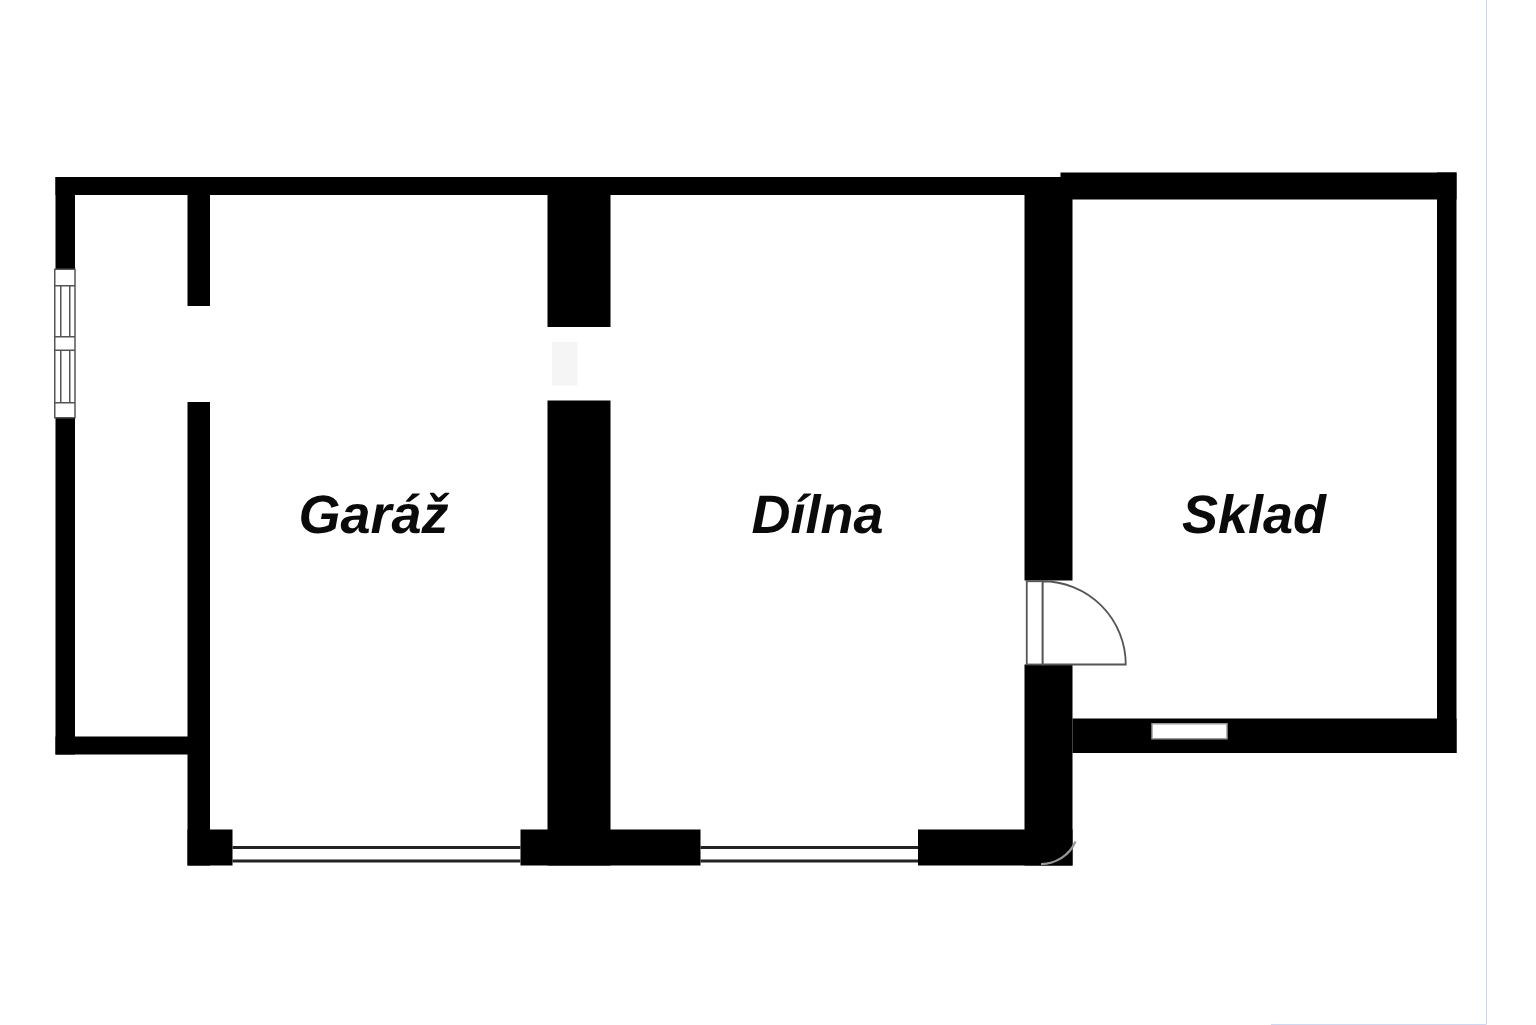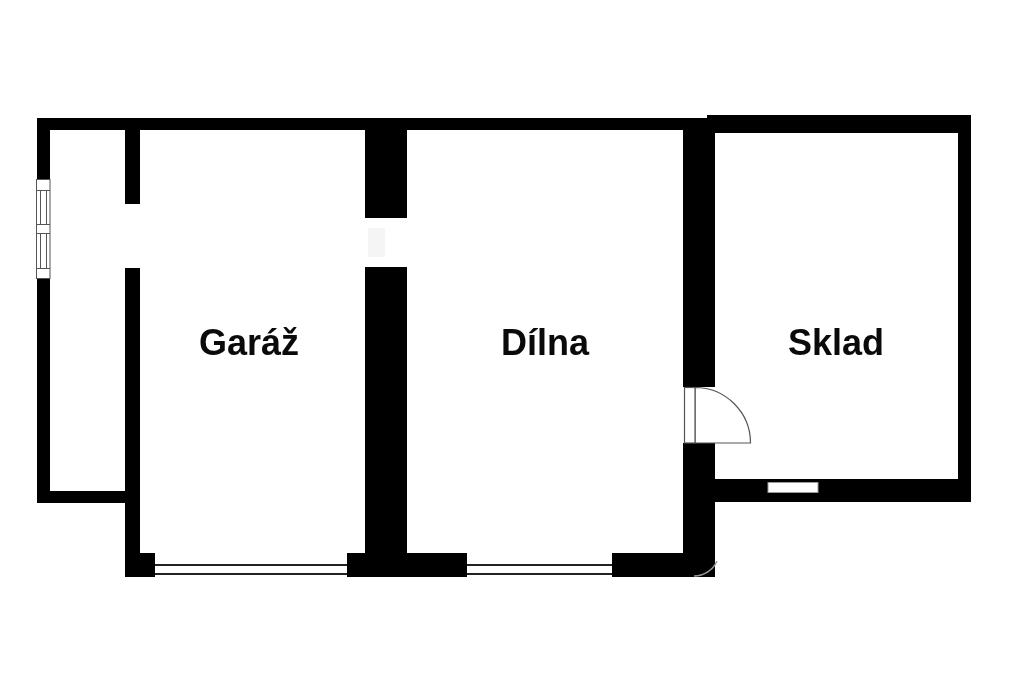--- a/index.html
+++ b/index.html
@@ -7,20 +7,21 @@
     padding: 0;
     background: #ffffff;
   }
   .stage {
     position: relative;
     width: 991px;
     height: 683px;
     background: #1d4ed8;
     font-family: "Liberation Sans", sans-serif;
     overflow: hidden;
+    font-style: italic;
   }
   svg { display: block; }
   .room-label {
     font-family: "Liberation Sans", sans-serif;
     font-weight: bold;
     font-size: 36px;
     fill: #0a0a0a;
   }
 </style>
 </head>

